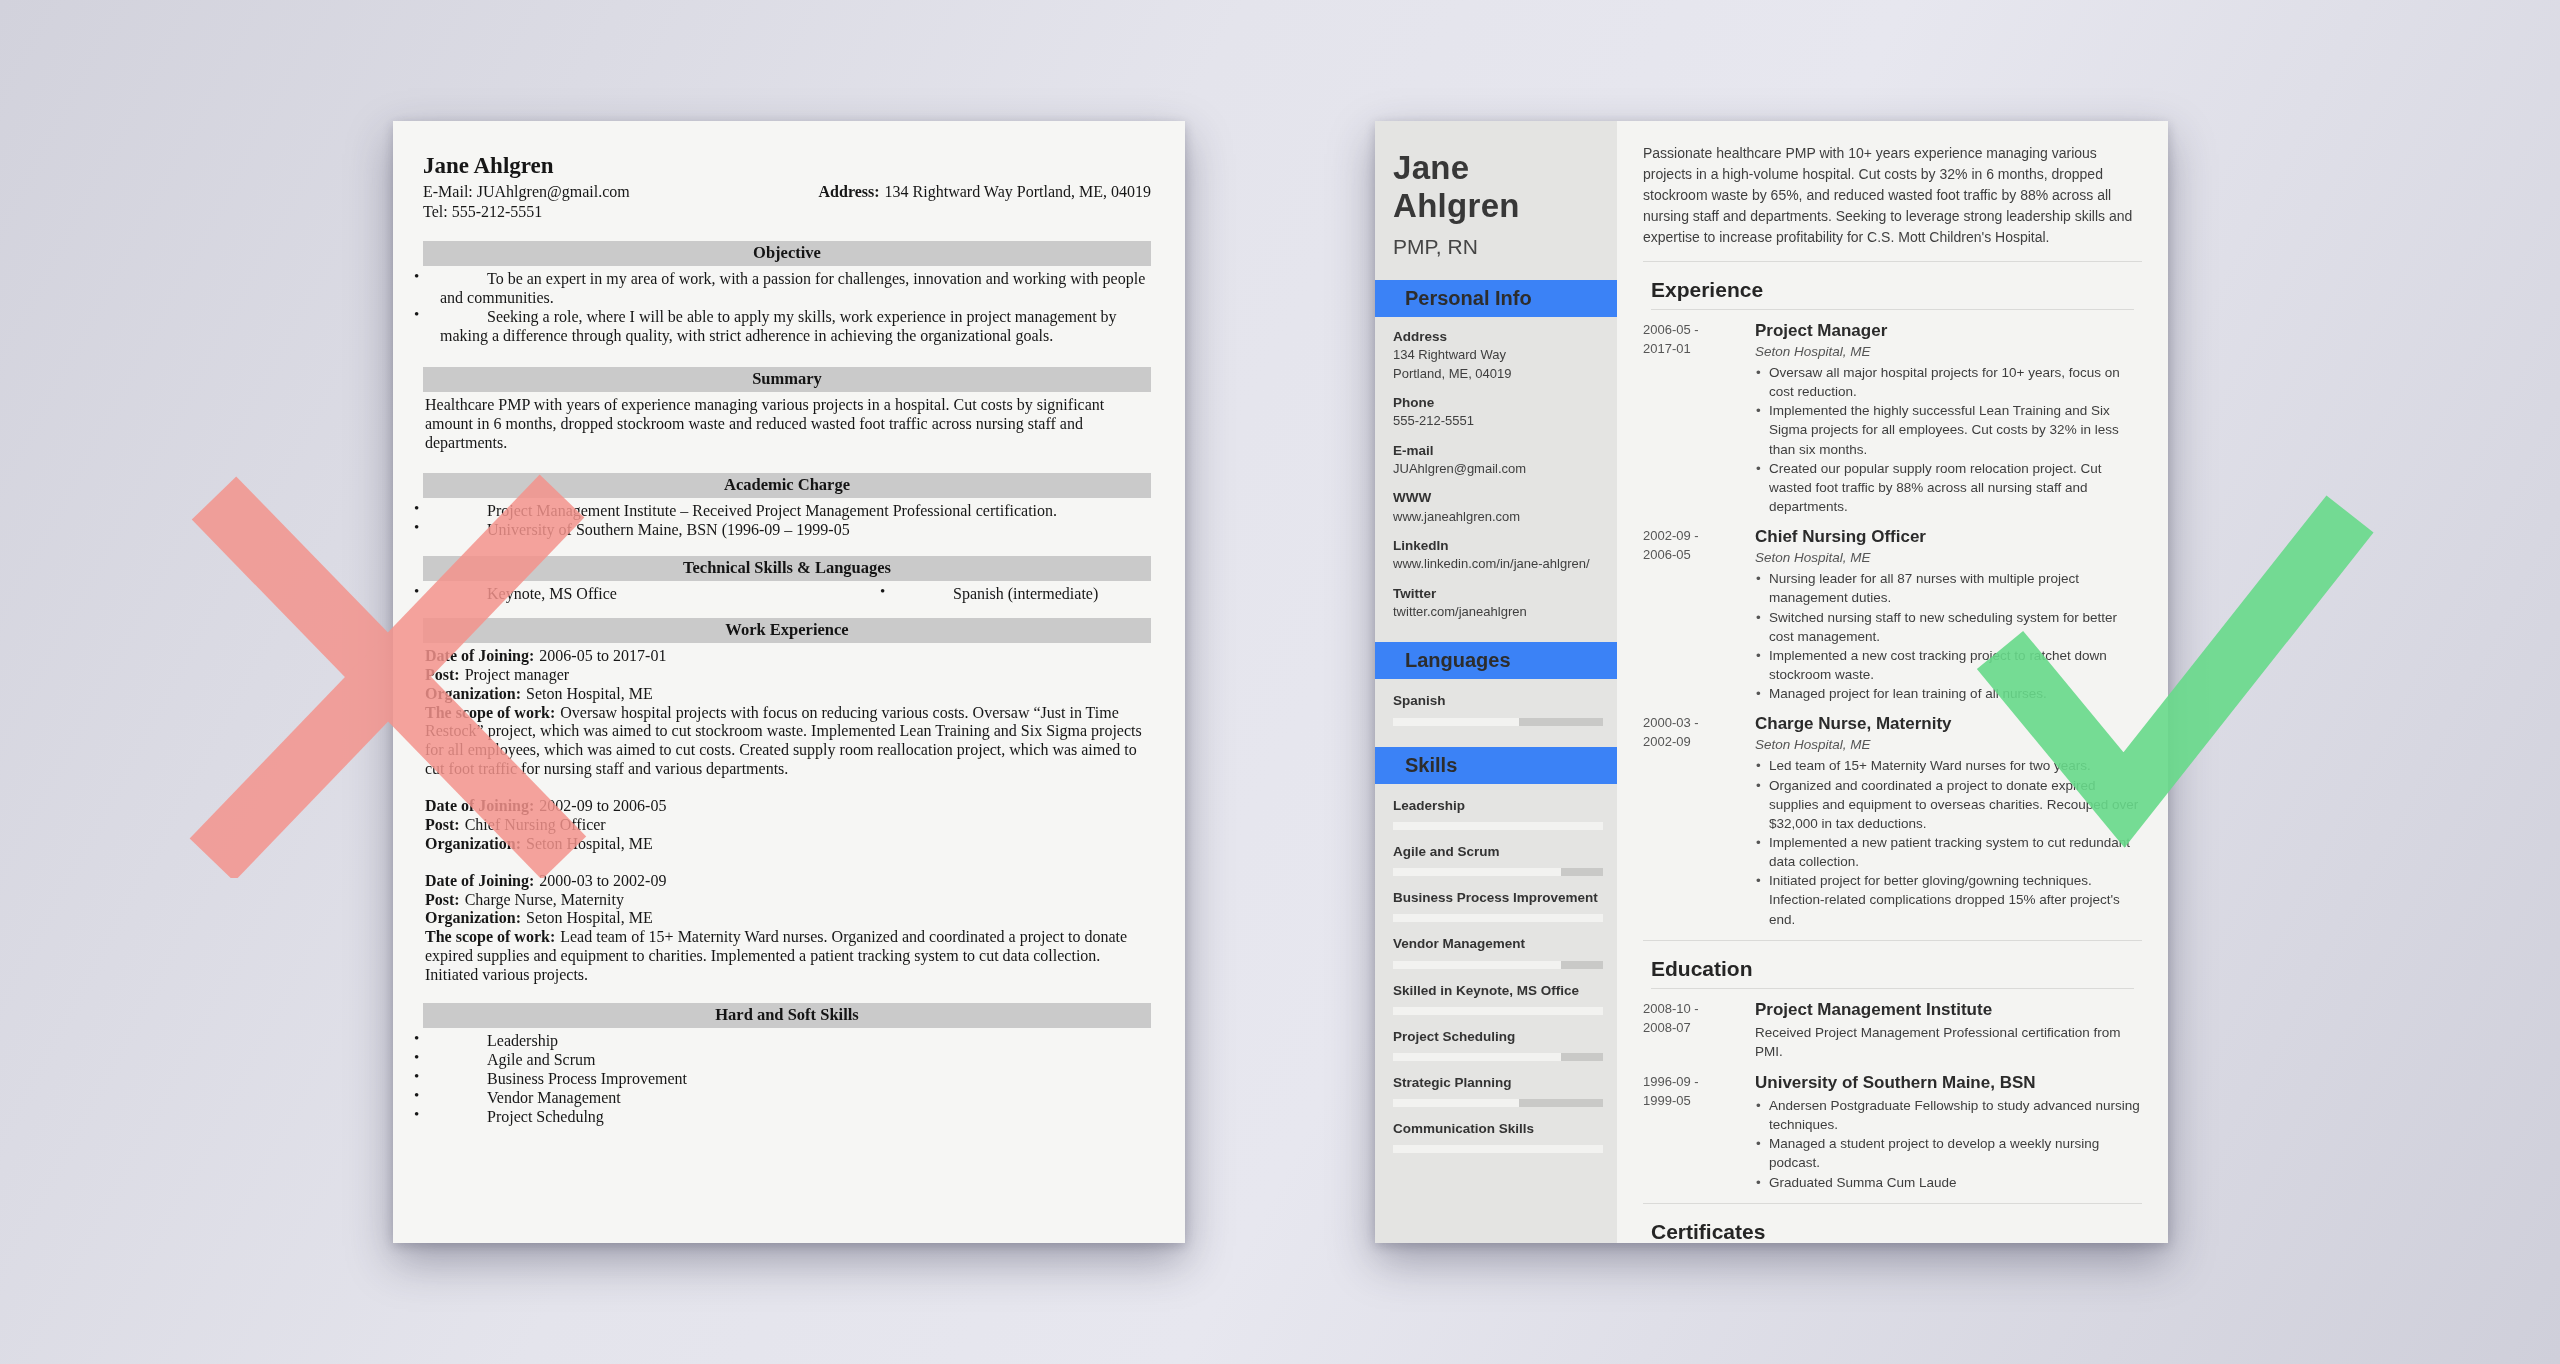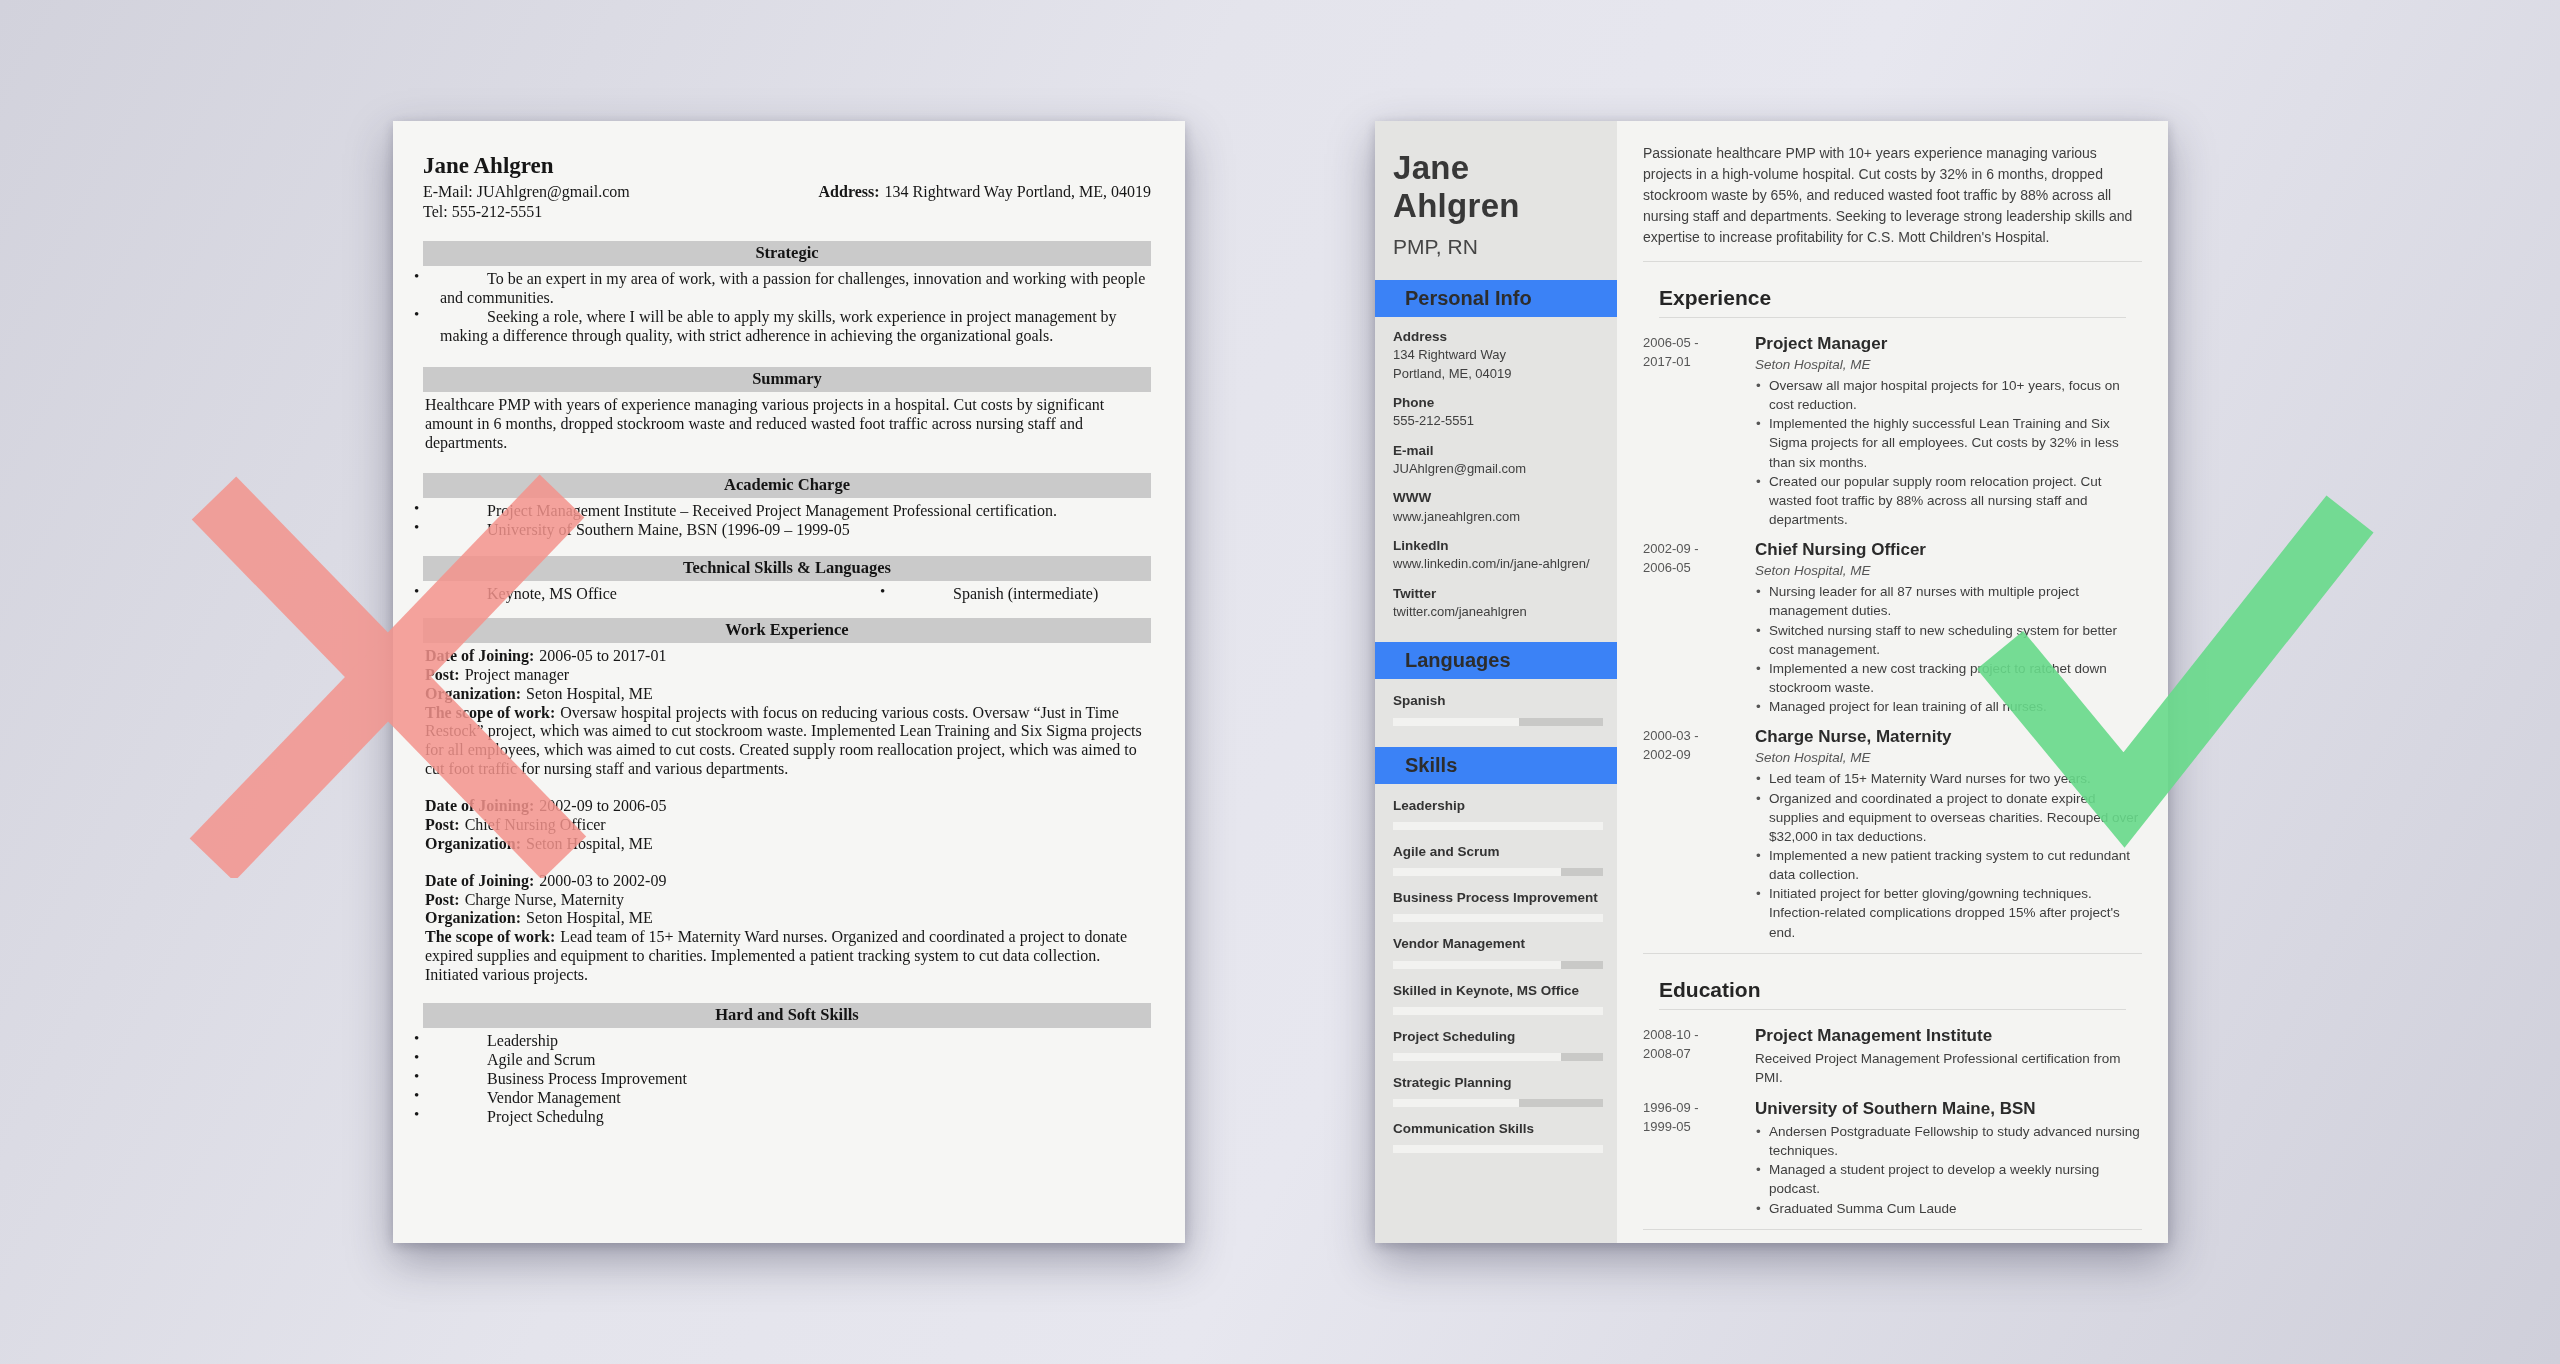--- a/index.html
+++ b/index.html
@@ -61,21 +61,21 @@
   .s-skill { margin:13px 14px 0 18px; }
   .s-skill .s-label { margin-bottom:7px; }
   .bar { height:8px; background:#c9c9c7; overflow:hidden; }
   .bar-fill { height:100%; background:#f2f2f0; }
 
   .main { flex:1; padding:22px 26px 11px 26px; color:#3d3d3d; }
   .m-summary { font-size:14px; line-height:1.5; color:#3f3f3f; margin:0 0 13px; }
   .m-section { border-top:1px solid #dadad8; padding-bottom:11px; }
   .m-head {
     font-size:21px; font-weight:bold; color:#252525;
-    margin:16px; padding:8px 0 7px; border-bottom:1px solid #dadad8;
+    margin:8px; padding:8px 0 7px; border-bottom:1px solid #dadad8;
   }
   .m-entry { display:flex; margin-top:11px; }
   .m-dates { width:112px; flex:none; font-size:13px; color:#565656; line-height:1.45; }
   .m-body { flex:1; }
   .m-title { margin:0 0 3px; font-size:17px; font-weight:bold; color:#2b2b2b; }
   .m-org { margin:0 0 4px; font-size:13.5px; font-style:italic; color:#555; }
   ul.m-bullets { list-style:none; margin:0; padding:0; font-size:13.5px; line-height:1.42; color:#3e3e3e; }
   ul.m-bullets li { padding-left:14px; position:relative; }
   ul.m-bullets li::before { content:"\2022"; position:absolute; left:1px; color:#555; }
   .m-text { margin:1px 0 0; font-size:13.5px; line-height:1.45; color:#3e3e3e; }
@@ -97,21 +97,21 @@
       <div class="b-contact">
 
       <div>E-Mail: JUAhlgren@gmail.com</div>
           <div>Tel: 555-212-5551</div>
         </div>
       <div class="b-address">
         <b>Address:</b><span>134 Rightward Way Portland, ME, 04019</span>
       </div>
     </header>
 
-    <div class="band mt-obj">Strategic</div>
+    <div class="band mt-obj">Objective</div>
     <ul class="b-list">
 
     <li><span class="blt">•</span><span>To be an expert in my area of work, with a passion for challenges, innovation and working with people and communities.</span></li>
         <li><span class="blt">•</span><span>Seeking a role, where I will be able to apply my skills, work experience in project management by making a difference through quality, with strict adherence in achieving the organizational goals.</span></li>
       </ul>
 
     <div class="band mt-sum">Summary</div>
     <p class="b-par">Healthcare PMP with years of experience managing various projects in a hospital. Cut costs by significant amount in 6 months, dropped stockroom waste and reduced wasted foot traffic across nursing staff and departments.</p>
 
     <div class="band mt-aca">Academic Charge</div>

